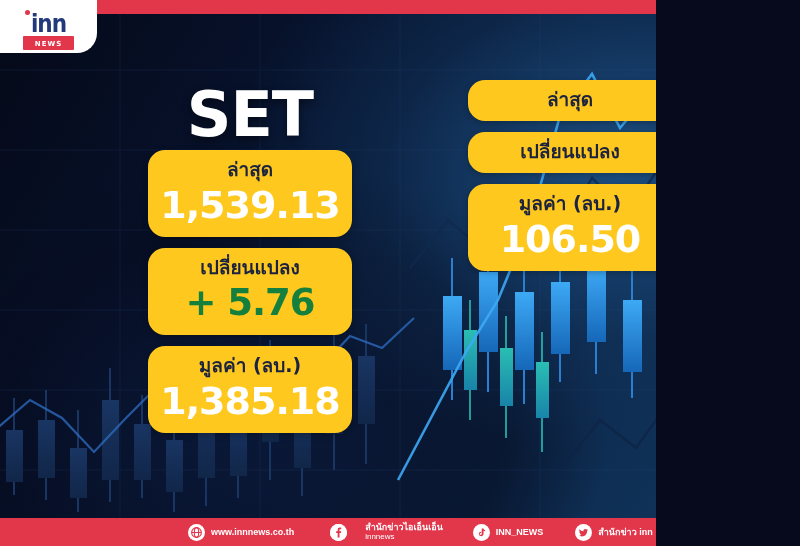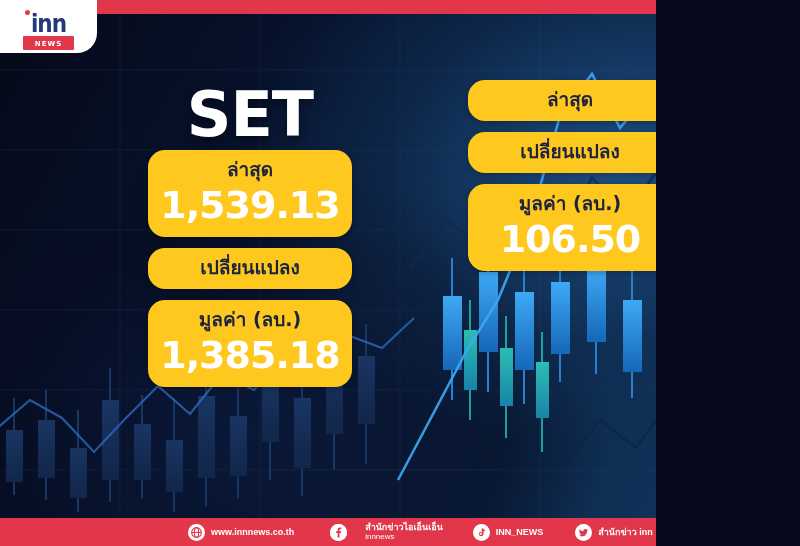--- a/index.html
+++ b/index.html
@@ -287,20 +287,21 @@
   </div>
 
   <div class="col col-set">
     <div class="index-title">SET</div>
     <div class="card">
       <div class="card-label">ล่าสุด</div>
       <div class="card-value">1,539.13</div>
     </div>
     <div class="card">
       <div class="card-label">เปลี่ยนแปลง</div>
+      <div class="card-value green">+ 5.76</div>
     </div>
     <div class="card">
       <div class="card-label">มูลค่า (ลบ.)</div>
       <div class="card-value">1,385.18</div>
     </div>
   </div>
 
   <div class="col col-mai">
     <div class="card">
       <div class="card-label">ล่าสุด</div>

